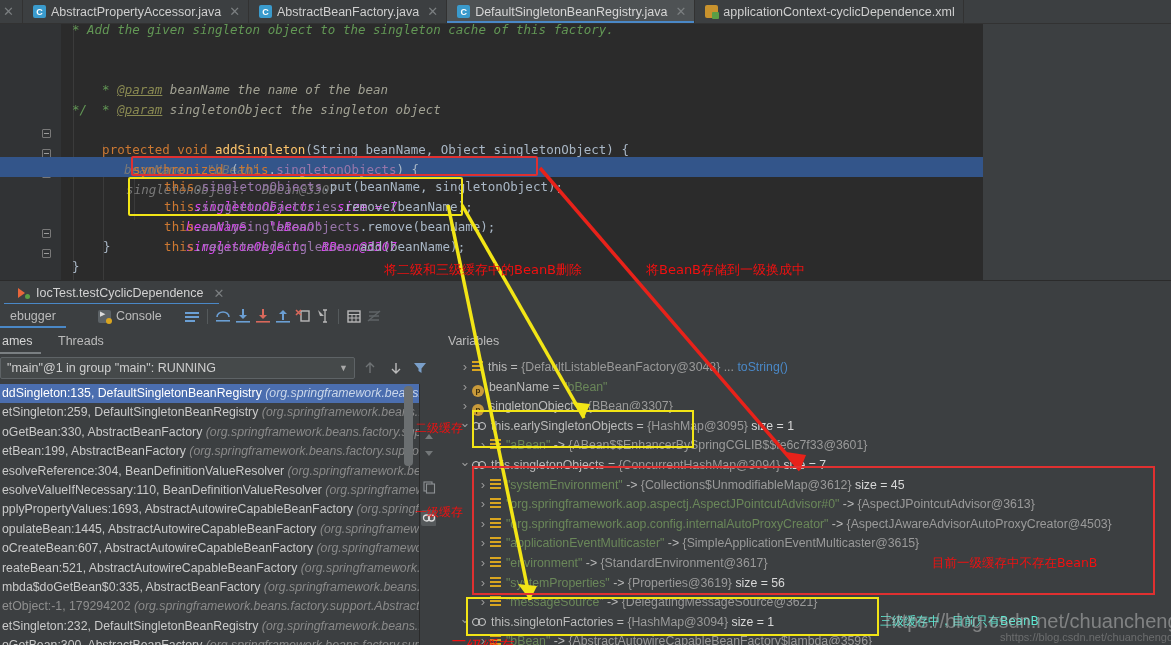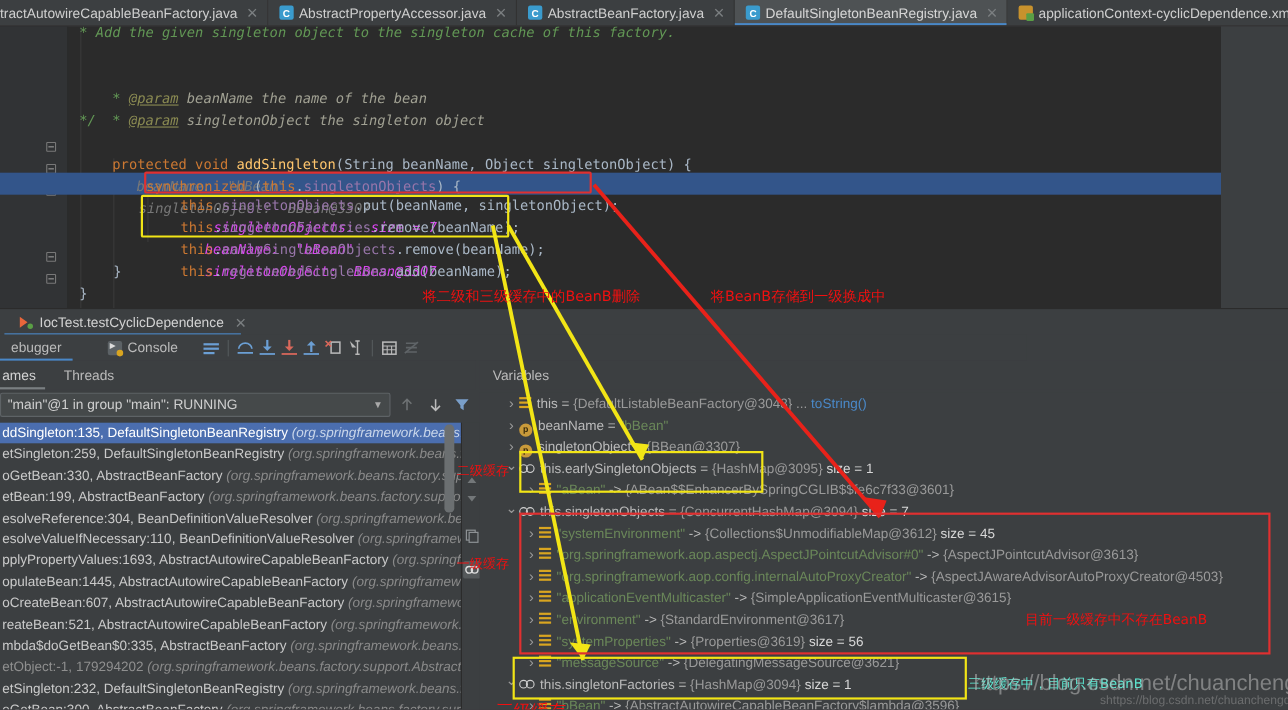--- a/index.html
+++ b/index.html
@@ -50,21 +50,21 @@
     background:#c8922d; position:relative; flex:0 0 auto;
     display:inline-block;
   }
   .icon-xml::after{
     content:""; position:absolute; right:-1px; bottom:-1px;
     width:7px;height:7px;background:#5a9e45;border-radius:1px;
   }
 
   
   #editor {
-    position:absolute; left:0; top:24px; width:1110px; height:256px;
+    position:absolute; left:0; top:24px; width:983px; height:256px;
     background:#2b2b2b; overflow:hidden;
     font-family:"DejaVu Sans Mono", monospace;
     font-size:12.5px;
   }
   #gutter {
     position:absolute; left:0; top:0; width:62px; height:100%;
     background:#313335; border-right:1px solid #2b2b2b;
   }
   .fold {
     position:absolute; left:42px; width:9px; height:9px;
@@ -269,21 +269,20 @@
     position:absolute; color:#9a9a9a; font-size:11px; opacity:.5; white-space:nowrap;
   }
 
   svg.lines { position:absolute; left:0; top:0; width:1171px; height:645px; }
 </style>
 </head>
 <body>
 
 <div id="tabbar">
   <div class="tab" style="padding-left:0;">
-    <span class="tname">tractAutowireCapableBeanFactory.java</span>
     <span class="close">✕</span>
   </div>
   <div class="tab">
     <span class="icon-java">C</span>
     <span class="tname">AbstractPropertyAccessor.java</span>
     <span class="close">✕</span>
   </div>
   <div class="tab">
     <span class="icon-java">C</span>
     <span class="tname">AbstractBeanFactory.java</span>

